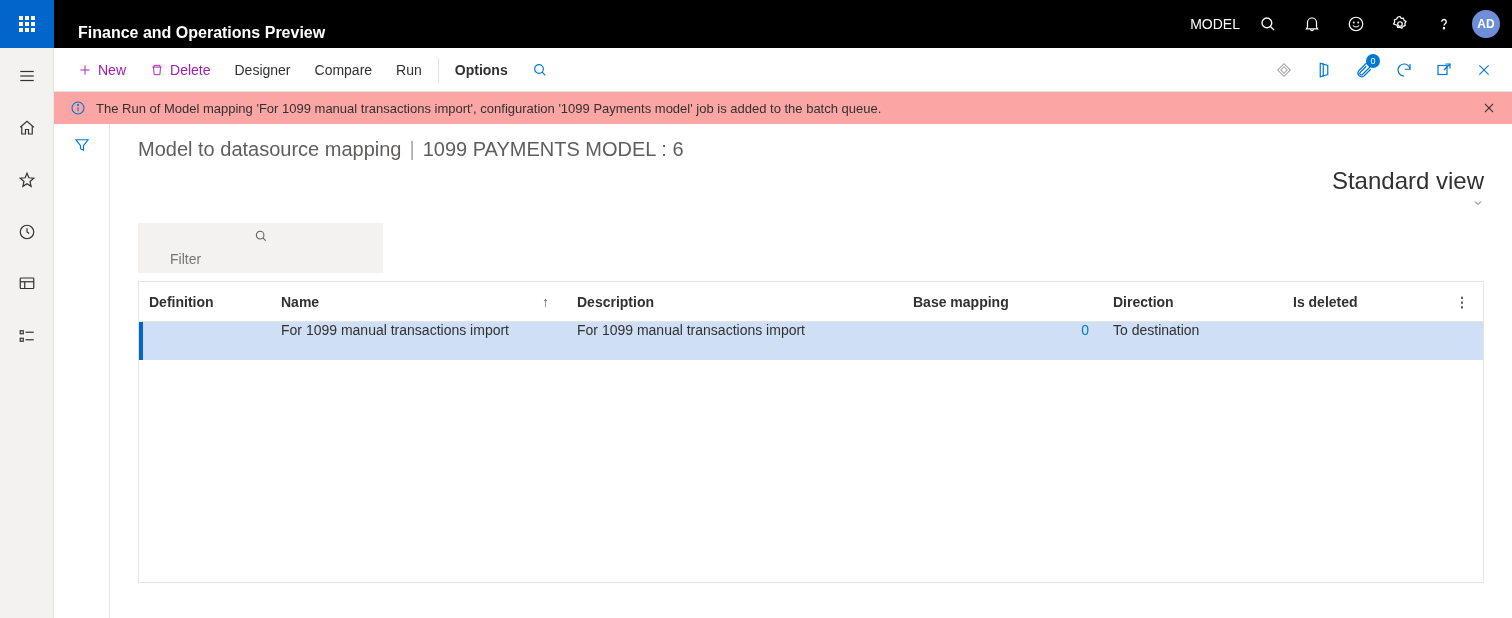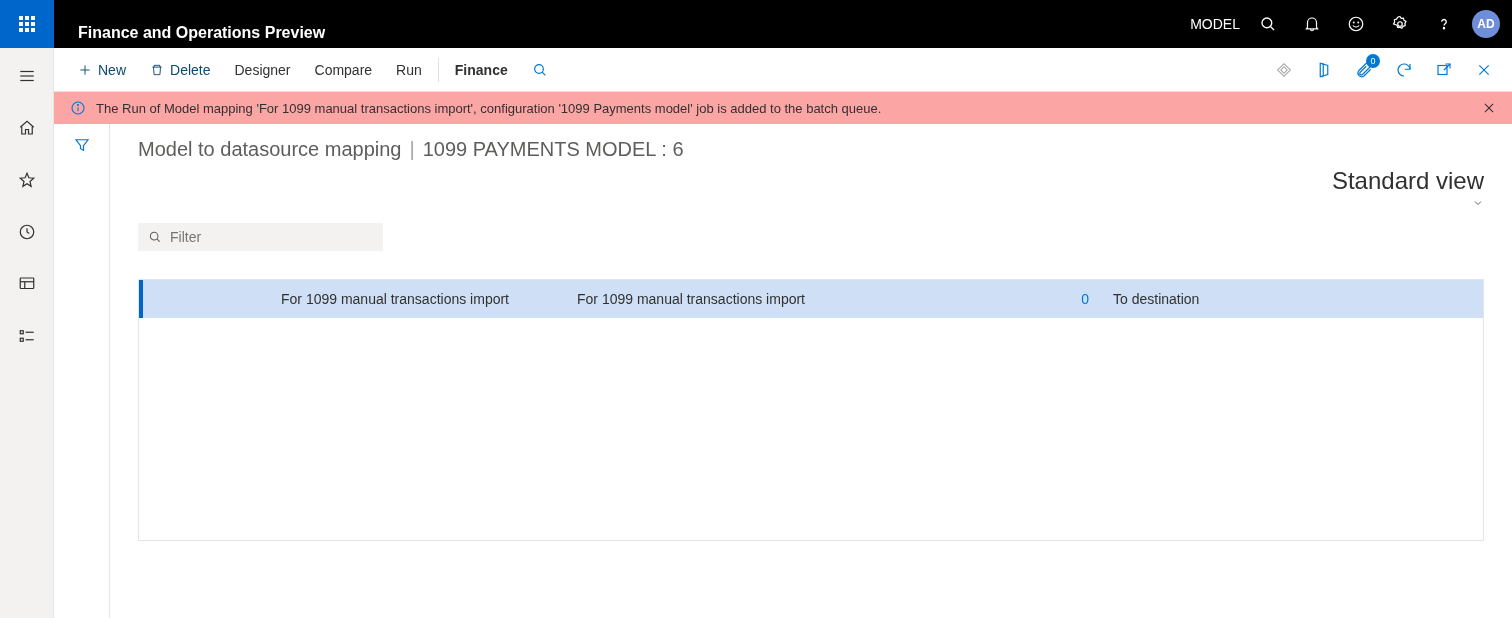--- a/index.html
+++ b/index.html
@@ -20,21 +20,21 @@
   
   .main { display: flex; height: calc(100vh - 48px); }
   .left-rail { width: 54px; background: #f3f2f1; border-right: 1px solid #e5e5e5; display: flex; flex-direction: column; align-items: center; padding-top: 12px; gap: 20px; }
   .rail-btn { width: 40px; height: 32px; display: flex; align-items: center; justify-content: center; cursor: pointer; color: #323130; }
 
   .content-area { flex: 1; display: flex; flex-direction: column; background: #fff; }
 
   
   .action-bar { display: flex; align-items: center; height: 44px; padding: 0 12px; border-bottom: 1px solid #e5e5e5; background: #fff; }
   .action-btn { display: flex; align-items: center; gap: 6px; padding: 6px 12px; cursor: pointer; color: #323130; font-size: 14px; border-radius: 2px; }
-  .action-btn.disabled { color: #0c4a6e; }
+  .action-btn.disabled { color: #a21caf; }
   .action-btn.bold { font-weight: 600; }
   .action-sep { width: 1px; height: 24px; background: #e1e1e1; margin: 0 4px; }
   .action-spacer { flex: 1; }
   .action-right { display: flex; align-items: center; gap: 8px; }
   .action-icon-btn { width: 32px; height: 32px; display: flex; align-items: center; justify-content: center; cursor: pointer; color: #0078d4; position: relative; }
   .action-icon-btn.grey { color: #a6a6a6; }
   .badge { position: absolute; top: 0px; right: 0px; background: #0078d4; color: #fff; border-radius: 8px; font-size: 9px; min-width: 14px; height: 14px; display: flex; align-items: center; justify-content: center; padding: 0 3px; }
 
   
   .info-banner { display: flex; align-items: center; background: #fca5a5; padding: 8px 16px; color: #323130; font-size: 13px; }
@@ -45,29 +45,29 @@
   .page-body { display: flex; flex: 1; overflow: hidden; }
   .filter-rail { width: 56px; border-right: 1px solid #e5e5e5; display: flex; justify-content: center; padding-top: 12px; }
   .filter-rail .funnel { color: #0078d4; cursor: pointer; }
 
   .page-content { flex: 1; padding: 14px 28px; overflow: auto; }
   .breadcrumb { color: #605e5c; font-size: 20px; margin-bottom: 6px; display: flex; align-items: center; gap: 8px; }
   .breadcrumb .sep { color: #a6a6a6; }
   .view-title { font-size: 24px; font-weight: 400; display: flex; align-items: flex-end; gap: 2px; margin-bottom: 14px; flex-direction: column; }
   .view-title .chev { font-size: 14px; color: #605e5c; }
 
-  .filter-input { display: flex; align-items: center; gap: 8px; background: #f3f2f1; padding: 6px 10px; width: 245px; margin-bottom: 28px; }
+  .filter-input { display: flex; align-items: center; gap: 8px; background: #f3f2f1; padding: 6px 10px; width: 245px; margin-bottom: 8px; flex-direction: column; }
   .filter-input input { border: none; background: transparent; outline: none; font-size: 14px; flex: 1; color: #323130; }
   .filter-input .sicon { color: #605e5c; }
 
   
   .grid { border: 1px solid #e5e5e5; }
   .grid-header { display: flex; align-items: center; height: 40px; border-bottom: 1px solid #e5e5e5; font-weight: 600; font-size: 14px; position: relative; }
   .grid-header .sort-ind { margin-left: auto; color: #605e5c; padding-right: 8px; }
-  .grid-row { display: flex; align-items: center; height: 38px; background: #cfe0f6; border-left: 4px solid #0066CC; font-size: 14px; }
+  .grid-row { display: flex; align-items: flex-start; height: 38px; background: #cfe0f6; border-left: 4px solid #0066CC; font-size: 14px; }
   .cell { padding: 0 10px; overflow: hidden; text-overflow: ellipsis; white-space: nowrap; }
   .c-def { width: 132px; }
   .c-name { width: 296px; display: flex; align-items: center; }
   .c-desc { width: 336px; }
   .c-base { width: 200px; text-align: right; }
   .c-dir { width: 180px; }
   .c-del { width: 150px; }
   .c-more { width: 32px; text-align: center; color: #605e5c; cursor: pointer; margin-left: auto; padding-right: 10px;}
   .grid-body { min-height: 260px; background: #fff; }
   .base-val { color: #0078d4; text-align: right; padding-right: 14px;}
@@ -197,21 +197,21 @@
           <span>Designer</span>
         </div>
       <div class="action-btn">
           <span>Compare</span>
         </div>
       <div class="action-btn">
           <span>Run</span>
         </div>
       <div class="action-sep"></div>
       <div class="action-btn bold">
-          <span>Finance</span>
+          <span>Options</span>
         </div>
       <div class="action-btn">
         <svg width="16" height="16" viewBox="0 0 24 24" fill="none" stroke="#0078d4" stroke-width="1.8">
             <circle cx="10.5" cy="10.5" r="6.5"></circle>
             <line x1="20" y1="20" x2="15.2" y2="15.2"></line>
           </svg>
       </div>
       <div class="action-spacer"></div>
       <div class="action-right">
         <div class="action-icon-btn grey">
@@ -291,20 +291,32 @@
 
         <div class="filter-input">
           <svg class="sicon" width="14" height="14" viewBox="0 0 24 24" fill="none" stroke="currentColor" stroke-width="1.8">
               <circle cx="10.5" cy="10.5" r="6.5"></circle>
               <line x1="20" y1="20" x2="15.2" y2="15.2"></line>
             </svg>
           <input type="text" placeholder="Filter" style="">
         </div>
 
         <div class="grid">
+          <div class="grid-header">
+            <div class="cell c-def">Definition</div>
+            <div class="cell c-name">
+              <span>Name</span>
+              <span class="sort-ind">↑</span>
+            </div>
+            <div class="cell c-desc">Description</div>
+            <div class="cell c-base" style="text-align:left">Base mapping</div>
+            <div class="cell c-dir">Direction</div>
+            <div class="cell c-del">Is deleted</div>
+            <div class="c-more">⋮</div>
+          </div>
           <div class="grid-body">
             <div class="grid-row">
               <div class="cell c-def" style="width:128px"></div>
               <div class="cell c-name">For 1099 manual transactions import</div>
               <div class="cell c-desc">For 1099 manual transactions import</div>
               <div class="cell c-base base-val">0</div>
               <div class="cell c-dir">To destination</div>
               <div class="cell c-del"></div>
             </div>
           </div>

